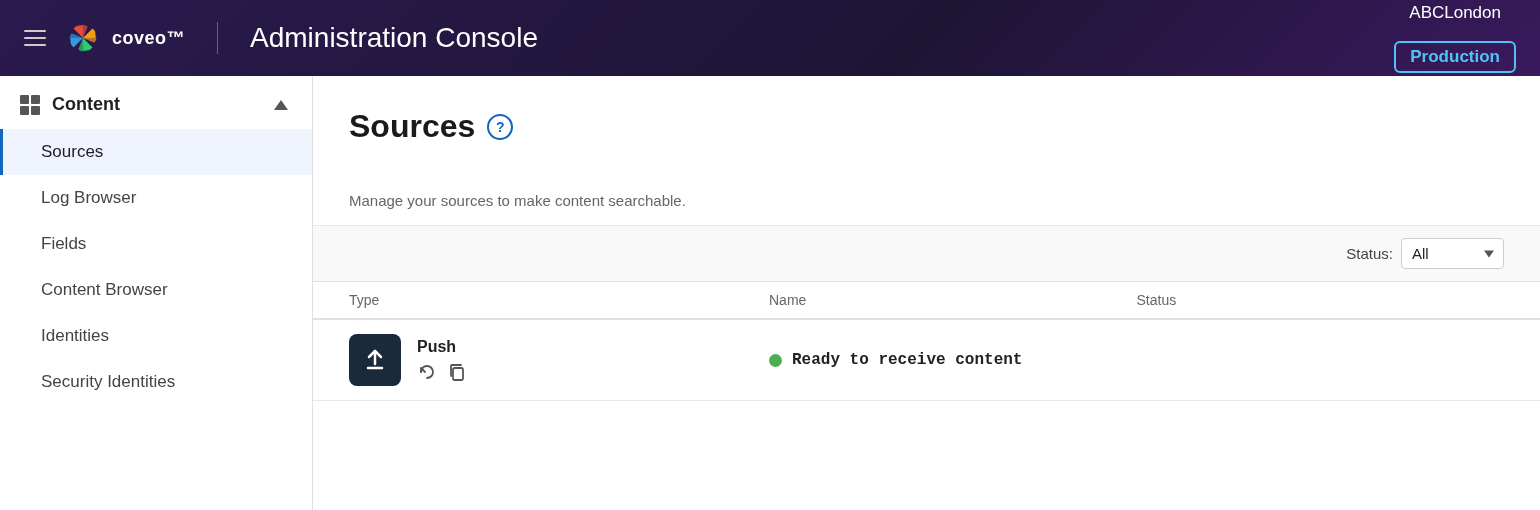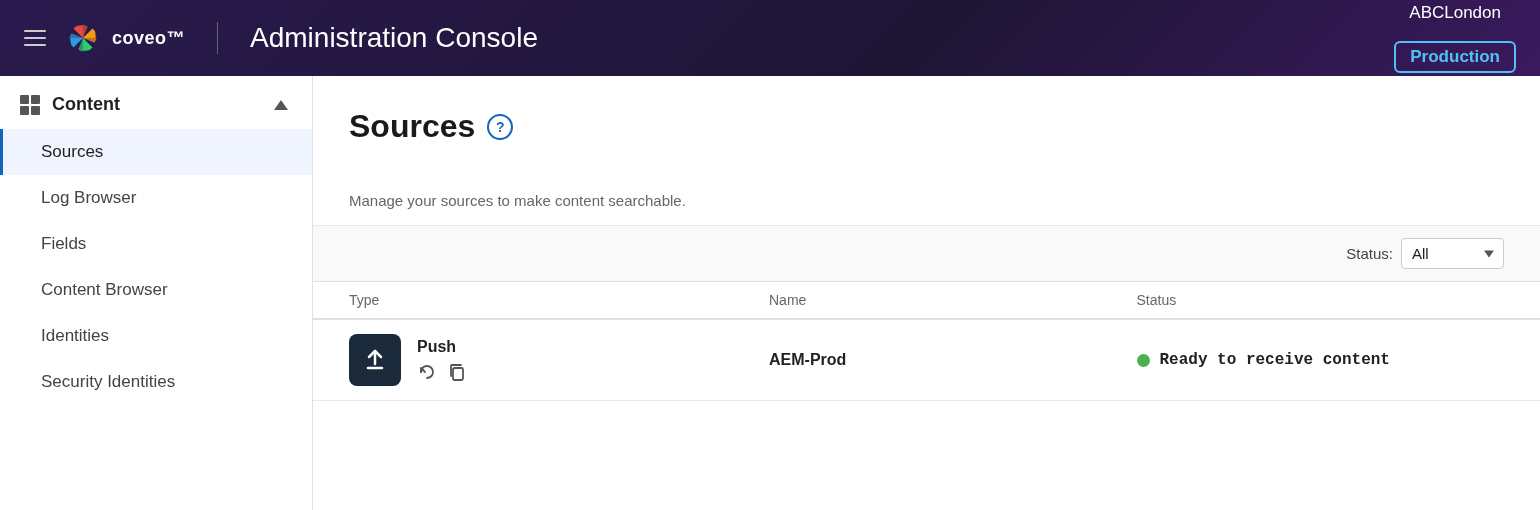--- a/index.html
+++ b/index.html
@@ -349,23 +349,20 @@
             <div class="action-icon">
               <svg width="18" height="18" viewBox="0 0 18 18" fill="none" xmlns="http://www.w3.org/2000/svg">
                 <rect x="5" y="5" width="10" height="12" rx="1.5" stroke="#555" stroke-width="1.8" fill="none"></rect>
                 <path d="M3 13 L3 3 Q3 2 4 2 L13 2" stroke="#555" stroke-width="1.8" stroke-linecap="round" fill="none"></path>
               </svg>
             </div>
           </div>
         </div>
       </div>
 
-      <div>
-        <span class="source-name">AEM-Prod</span>
-      </div>
 
       <div class="status-cell">
         <div class="status-dot"></div>
         <span class="status-text">Ready to receive content</span>
       </div>
     </div>
 
   </main>
 </div>
 

